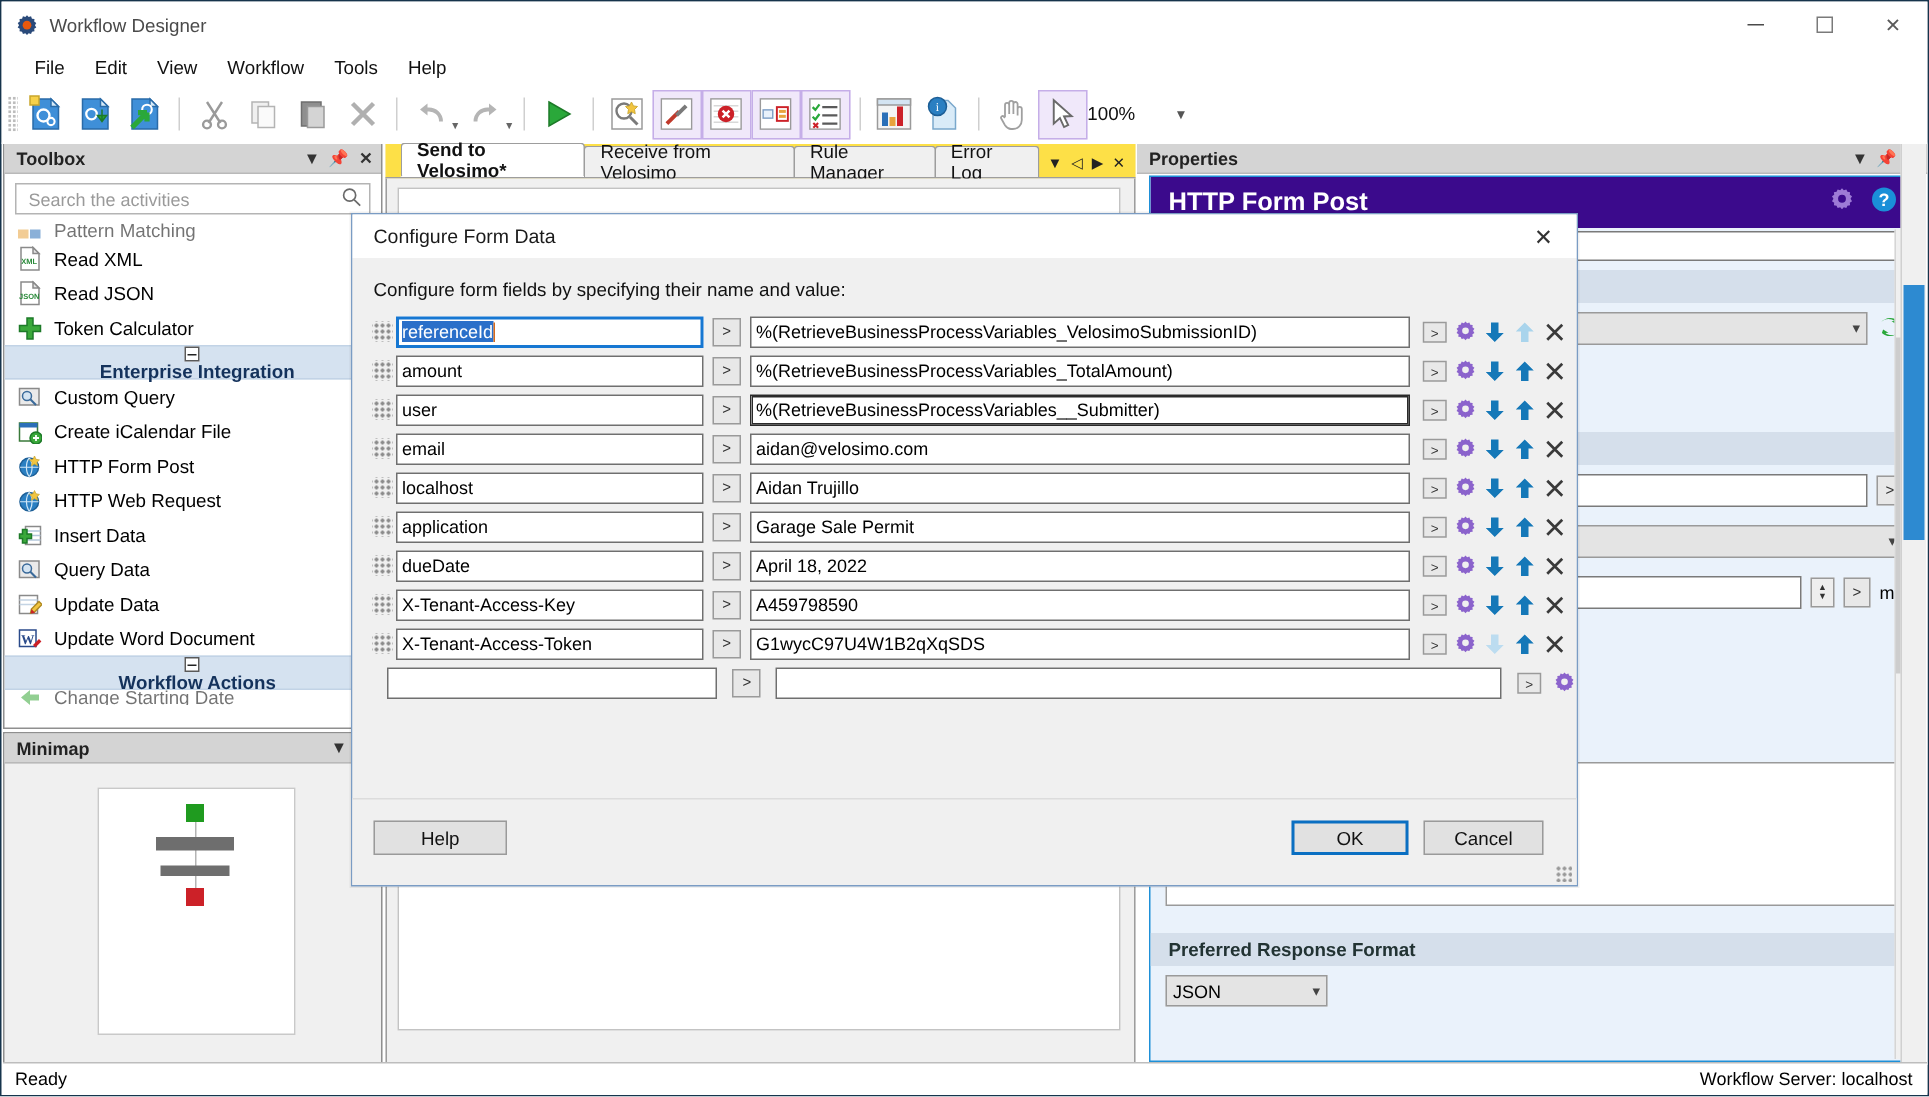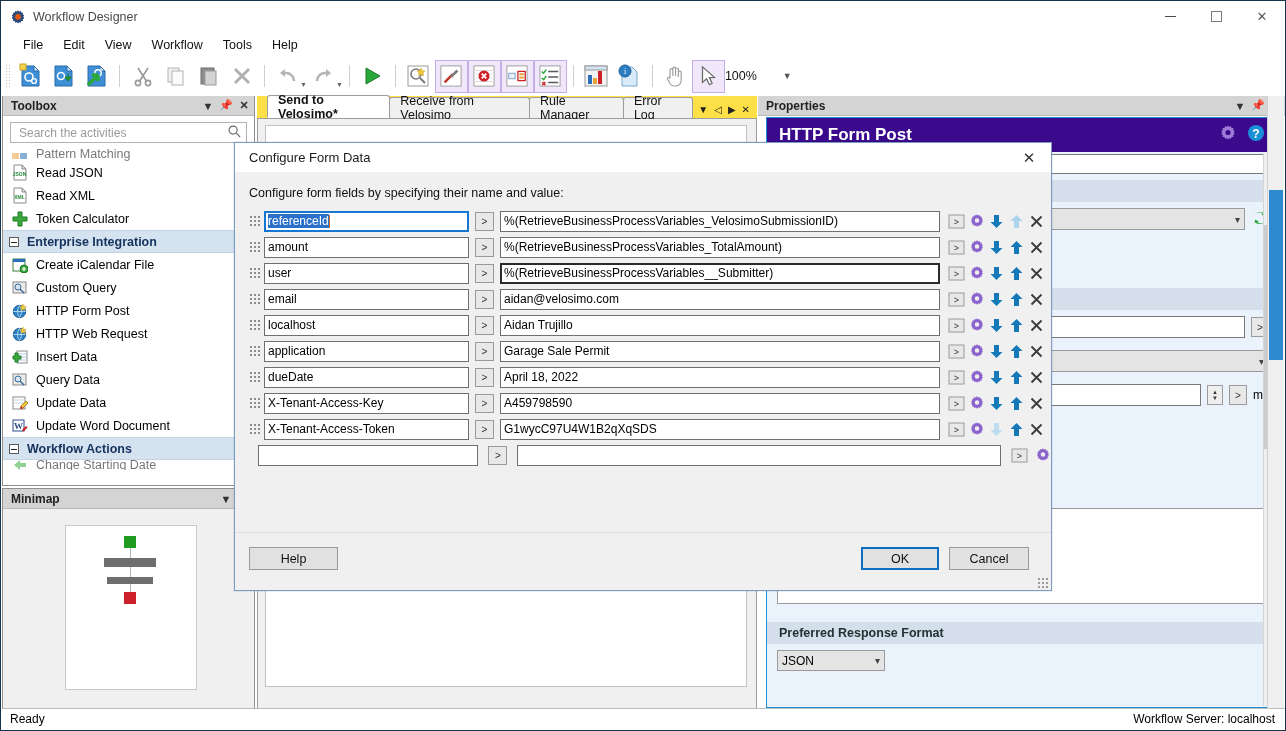--- a/index.html
+++ b/index.html
@@ -88,21 +88,21 @@
   .search-box input::placeholder { color: #9a9a9a; }
   .tb-list { height: 336px; overflow: hidden; position: relative; }
   .tb-item {
     height: 23px; display: flex; align-items: center; padding-left: 8px; font-size: 12.5px;
   }
   .tb-item .it-ico { width: 18px; height: 17px; margin-right: 7px; flex: 0 0 18px;
                      display: flex; align-items: center; justify-content: center; }
   .tb-group {
     height: 23px; display: flex; align-items: center; padding-left: 6px;
     background: #d5e2f0; font-weight: bold; font-size: 12.5px; color: #14325c;
-    border-top: 1px solid #c2d3e6; border-bottom: 1px solid #c2d3e6;
+    border-top: 1px solid #c2d3e6; border-bottom: 1px solid #c2d3e6; flex-direction: column;
   }
   .grp-box {
     width: 10px; height: 10px; border: 1px solid #5a5a5a; margin-right: 8px;
     position: relative; background: #fff; flex: 0 0 10px;
   }
   .grp-box::before {
     content: ''; position: absolute; left: 1px; top: 4px; width: 6px; height: 1px; background: #222;
   }
   .clipped-top { opacity: .55; }
 
@@ -486,72 +486,72 @@
             </svg>
         </span>
         <span>Pattern Matching</span>
       </div>
 
       <div class="tb-item">
         <span class="it-ico">
           <svg width="16" height="17" viewBox="0 0 16 17">
             <path d="M2 1h8l4 4v11H2z" fill="#fff" stroke="#8a8a8a"></path>
             <path d="M10 1v4h4z" fill="#e4e4e4" stroke="#8a8a8a"></path>
-            <text x="7.5" y="12" font-size="5" fill="#2a8a3a" text-anchor="middle" font-family="sans-serif" font-weight="bold">JSON</text>
-          </svg>
-        </span>
-        <span>Read JSON</span>
+            <text x="7.5" y="12" font-size="5" fill="#2a8a3a" text-anchor="middle" font-family="sans-serif" font-weight="bold">XML</text>
+          </svg>
+        </span>
+        <span>Read XML</span>
       </div>
 
       <div class="tb-item">
         <span class="it-ico">
           <svg width="16" height="17" viewBox="0 0 16 17">
             <path d="M2 1h8l4 4v11H2z" fill="#fff" stroke="#8a8a8a"></path>
             <path d="M10 1v4h4z" fill="#e4e4e4" stroke="#8a8a8a"></path>
-            <text x="7.5" y="12" font-size="5" fill="#2a8a3a" text-anchor="middle" font-family="sans-serif" font-weight="bold">XML</text>
-          </svg>
-        </span>
-        <span>Read XML</span>
+            <text x="7.5" y="12" font-size="5" fill="#2a8a3a" text-anchor="middle" font-family="sans-serif" font-weight="bold">JSON</text>
+          </svg>
+        </span>
+        <span>Read JSON</span>
       </div>
 
       <div class="tb-item">
         <span class="it-ico">
           <svg width="16" height="16" viewBox="0 0 16 16">
             <path d="M6 1h4v5h5v4h-5v5H6v-5H1V6h5z" fill="#3aa83a" stroke="#1d7a28"></path>
           </svg>
         </span>
         <span>Token Calculator</span>
       </div>
 
       <div class="tb-group">
         <span class="grp-box"></span>
         <span>Enterprise Integration</span>
+      </div>
+
+      <div class="tb-item">
+        <span class="it-ico">
+          <svg width="16" height="16" viewBox="0 0 16 16">
+            <rect x="1" y="2" width="13" height="11" fill="#eaeaea" stroke="#8a8a8a"></rect>
+            <circle cx="6" cy="7" r="3" fill="#d4e4f2" stroke="#3a6a9a"></circle>
+            <path d="M8.2 9.2 12 13" stroke="#3a6a9a" stroke-width="1.4"></path>
+          </svg>
+        </span>
+        <span>Custom Query</span>
       </div>
 
       <div class="tb-item">
         <span class="it-ico">
           <svg width="16" height="16" viewBox="0 0 16 16">
             <rect x="1" y="2" width="12" height="12" fill="#fff" stroke="#3a7a3a"></rect>
             <rect x="1" y="2" width="12" height="3" fill="#2a6fb8"></rect>
             <circle cx="12" cy="12" r="4" fill="#3aa83a" stroke="#1d7a28"></circle>
             <path d="M12 10v4M10 12h4" stroke="#fff" stroke-width="1.2"></path>
           </svg>
         </span>
         <span>Create iCalendar File</span>
-      </div>
-
-      <div class="tb-item">
-        <span class="it-ico">
-          <svg width="16" height="16" viewBox="0 0 16 16">
-            <rect x="1" y="2" width="13" height="11" fill="#eaeaea" stroke="#8a8a8a"></rect>
-            <circle cx="6" cy="7" r="3" fill="#d4e4f2" stroke="#3a6a9a"></circle>
-            <path d="M8.2 9.2 12 13" stroke="#3a6a9a" stroke-width="1.4"></path>
-          </svg>
-        </span>
-        <span>Custom Query</span>
       </div>
 
       <div class="tb-item">
         <span class="it-ico">
           <svg width="16" height="16" viewBox="0 0 16 16">
             <circle cx="7.5" cy="8.5" r="6.2" fill="#2a7fc2" stroke="#1c5e96"></circle>
             <path d="M1.3 8.5h12.4M7.5 2.3c2.5 3 2.5 9.4 0 12.4M7.5 2.3c-2.5 3-2.5 9.4 0 12.4" fill="none" stroke="#cfe6f7" stroke-width=".8"></path>
             <path d="M11 1 12 3.2 14.3 3.6 12.6 5.2 13 7.5 11 6.4 9 7.5 9.4 5.2 7.7 3.6 10 3.2z" fill="#f2c541" stroke="#c9a62c" stroke-width=".5"></path>
           </svg>
         </span>

